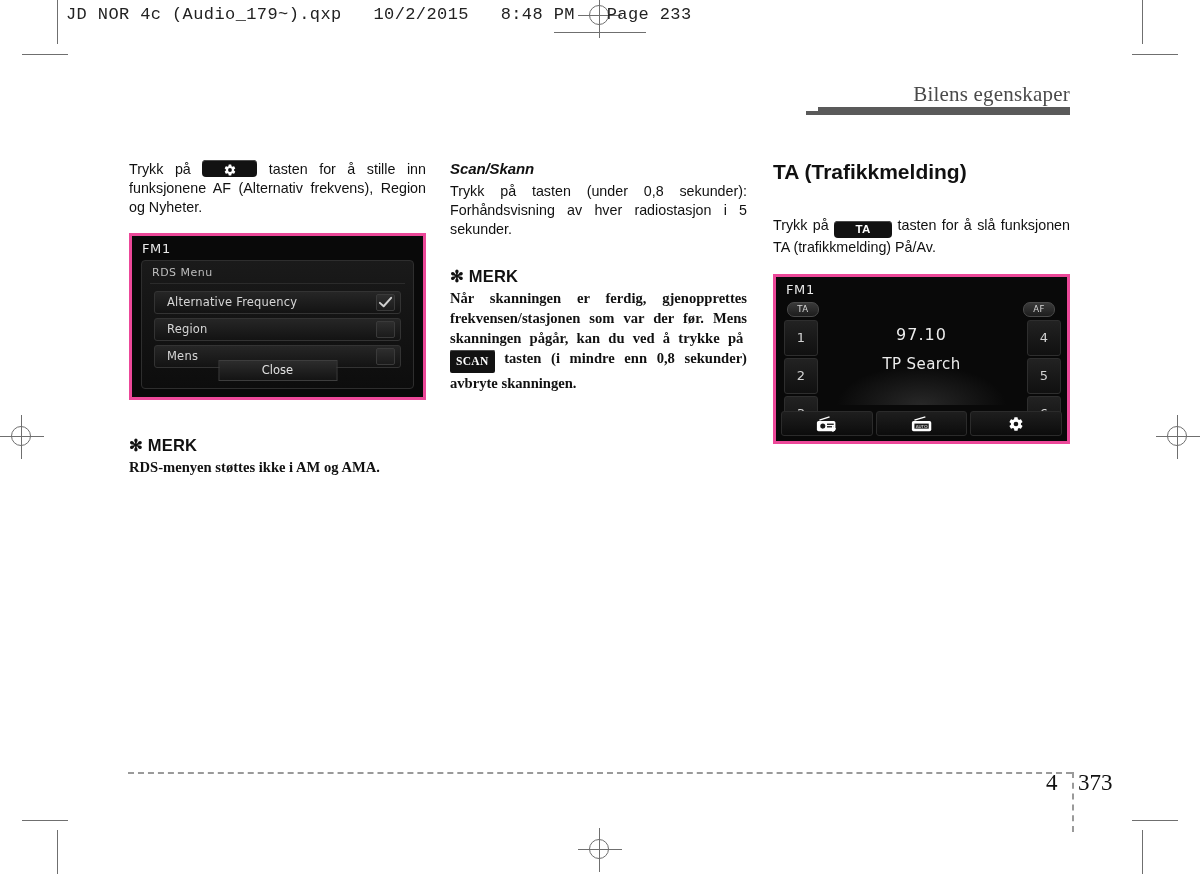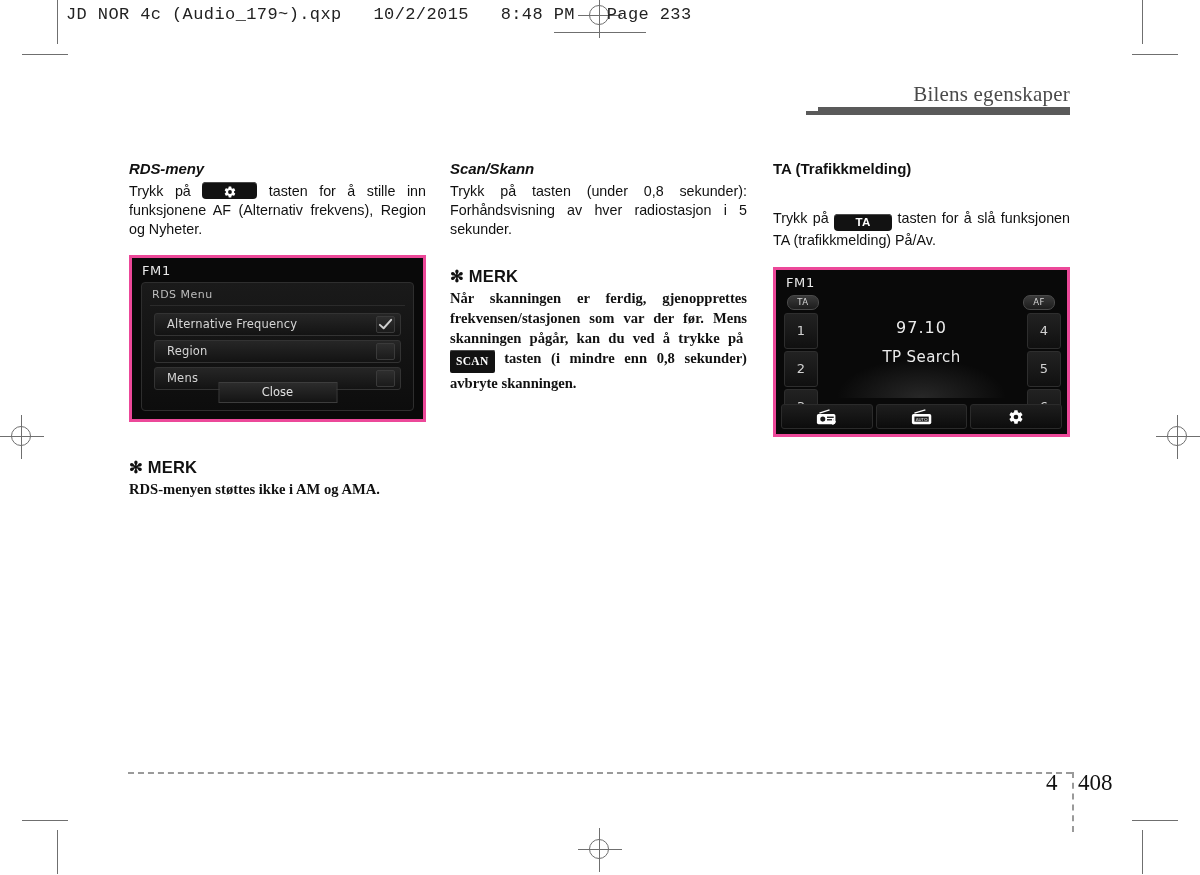--- a/index.html
+++ b/index.html
@@ -72,21 +72,21 @@
   h3.sec-italic {
     margin: 0 0 5px 0;
     font-size: 15px;
     font-style: italic;
     font-weight: bold;
     color: #111;
     letter-spacing: -0.1px;
   }
   h3.sec-plain {
     margin: 0 0 5px 0;
-    font-size: 15px;
+    font-size: 21px;
     font-weight: bold;
     color: #111;
   }
   p.body {
     margin: 0;
     font-size: 14.3px;
     line-height: 19px;
     color: #111;
     text-align: justify;
   }
@@ -328,21 +328,20 @@
 
 <div class="file-header">JD NOR 4c (Audio_179~).qxp   10/2/2015   8:48 PM   Page 233</div>
 <div class="crop-line" style="left:554px; top:32px; width:92px; height:1px;"></div>
 
 <div class="chapter-title">Bilens egenskaper</div>
 <div class="chapter-rule-tail"></div>
 <div class="chapter-rule"></div>
 
 <div class="col" id="col1">
 
-  <h3 class="sec-italic">RDS-meny</h3>
 
   <p class="body"><span>Trykk på</span>&nbsp;<span class="keycap gear"><span class="g"><svg width="13" height="13" viewBox="0 0 24 24">
             <path fill="#ffffff" d="M19.4 13c.04-.32.06-.66.06-1s-.02-.68-.07-1l2.1-1.62a.5.5 0 0 0 .12-.64l-2-3.46a.5.5 0 0 0-.6-.22l-2.48 1a7.3 7.3 0 0 0-1.73-1l-.38-2.64A.5.5 0 0 0 13.95 2h-4a.5.5 0 0 0-.49.42l-.38 2.63c-.62.26-1.2.6-1.73 1l-2.48-1a.5.5 0 0 0-.6.22l-2 3.46c-.12.22-.07.48.12.64L4.5 11c-.05.32-.08.66-.08 1s.03.68.08 1l-2.1 1.63a.5.5 0 0 0-.12.63l2 3.46c.12.22.38.3.6.22l2.48-1c.53.4 1.1.74 1.73 1l.38 2.63c.4.25.25.43.49.43h4c.24 0 .45-.18.49-.42l.38-2.64c.62-.26 1.2-.6 1.73-1l2.48 1c.22.08.48 0 .6-.22l2-3.46a.5.5 0 0 0-.12-.63L19.4 13zM11.95 15.5a3.5 3.5 0 1 1 0-7 3.5 3.5 0 0 1 0 7z"></path>
           </svg></span></span>&nbsp;<span>tasten for å stille inn funksjonene AF (Alternativ frekvens), Region og Nyheter.</span></p>
 
   <div class="screen" id="rds-screen">
     <div class="fmlabel">FM1</div>
     <div class="rds-panel">
       <div class="rds-title">RDS Menu</div>
       <div class="rds-title-rule"></div>
@@ -443,13 +442,13 @@
           <path fill="#ffffff" d="M19.4 13c.04-.32.06-.66.06-1s-.02-.68-.07-1l2.1-1.62a.5.5 0 0 0 .12-.64l-2-3.46a.5.5 0 0 0-.6-.22l-2.48 1a7.3 7.3 0 0 0-1.73-1l-.38-2.64A.5.5 0 0 0 13.95 2h-4a.5.5 0 0 0-.49.42l-.38 2.63c-.62.26-1.2.6-1.73 1l-2.48-1a.5.5 0 0 0-.6.22l-2 3.46c-.12.22-.07.48.12.64L4.5 11c-.05.32-.08.66-.08 1s.03.68.08 1l-2.1 1.63a.5.5 0 0 0-.12.63l2 3.46c.12.22.38.3.6.22l2.48-1c.53.4 1.1.74 1.73 1l.38 2.63c.4.25.25.43.49.43h4c.24 0 .45-.18.49-.42l.38-2.64c.62-.26 1.2-.6 1.73-1l2.48 1c.22.08.48 0 .6-.22l2-3.46a.5.5 0 0 0-.12-.63L19.4 13zM11.95 15.5a3.5 3.5 0 1 1 0-7 3.5 3.5 0 0 1 0 7z"></path>
         </svg>
       </div>
     </div>
   </div>
 </div>
 
 <div class="footer-dashed"></div>
 <div class="footer-dashed-v"></div>
 <div class="folio" id="folio-chapter">4</div>
-<div class="folio" id="folio-page">408</div>
+<div class="folio" id="folio-page">373</div>
 
 </body></html>

